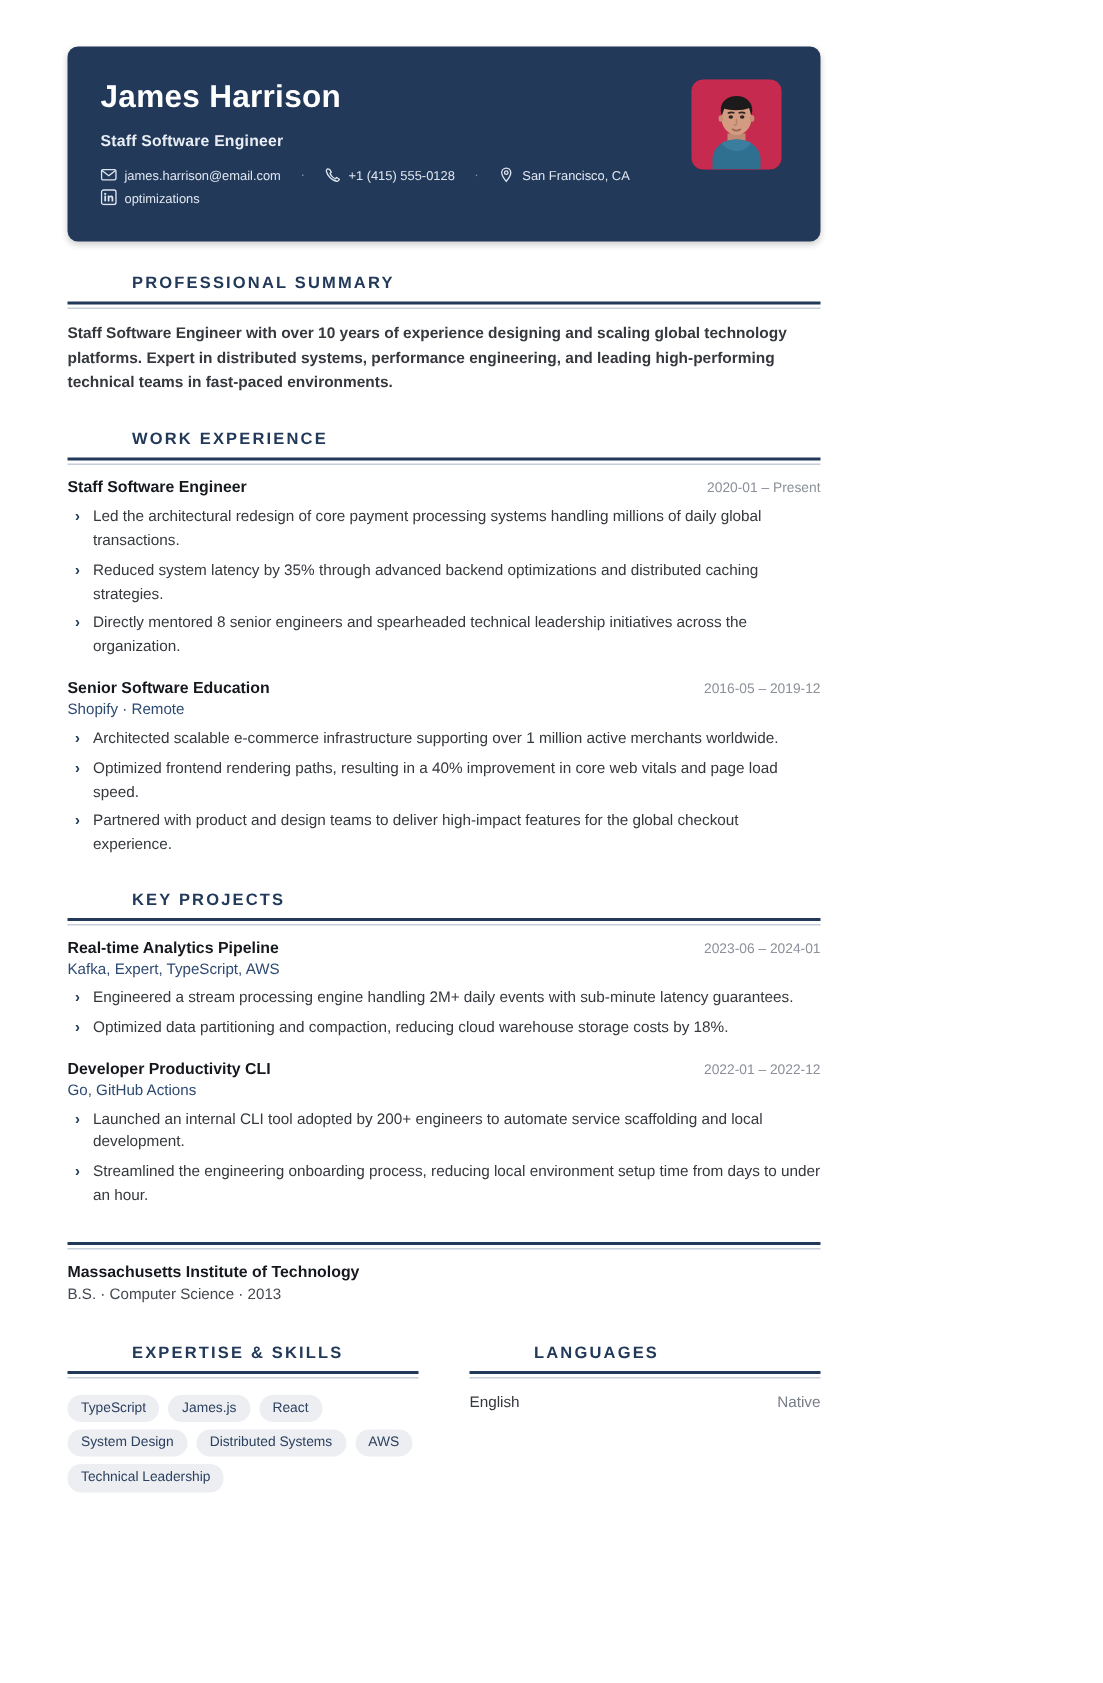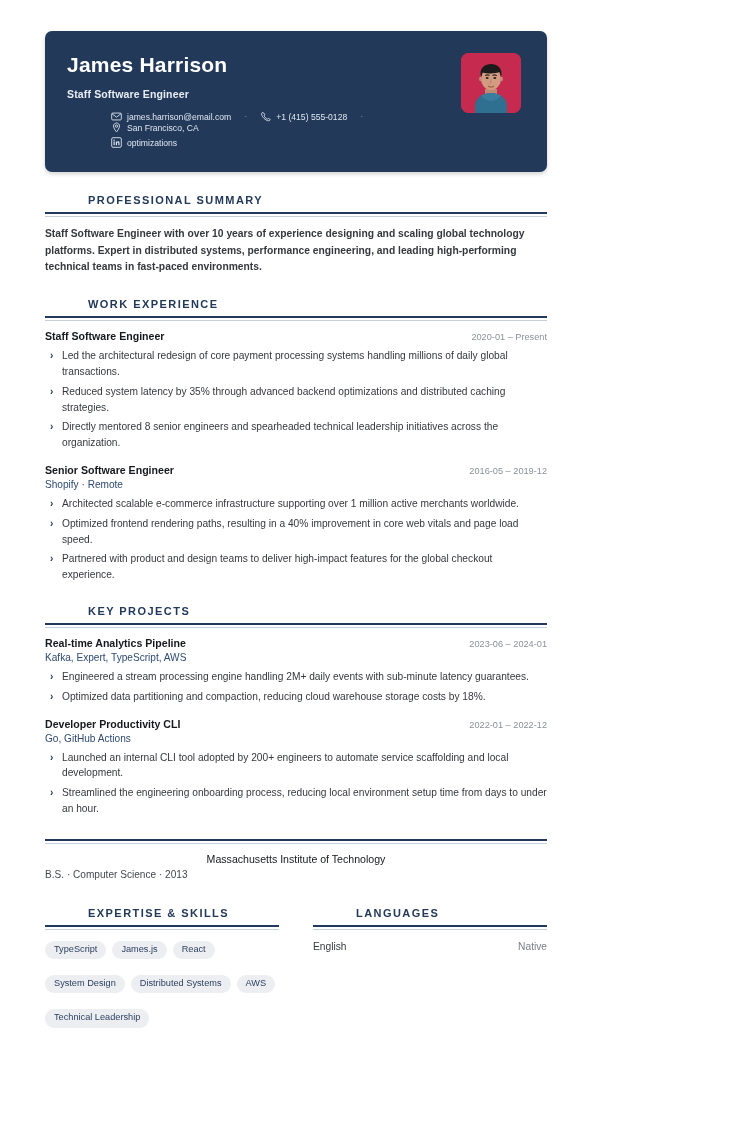--- a/index.html
+++ b/index.html
@@ -48,21 +48,20 @@
     color: #e8edf4;
     letter-spacing: 0.15px;
     margin: 0 0 11px 0;
   }
   .contact-rows { display: block; }
   .contact-row {
     display: flex;
     flex-wrap: wrap;
     align-items: center;
     margin-bottom: 4px;
-    margin-left: 44px;
   }
   .contact-item {
     display: inline-flex;
     align-items: center;
     font-size: 8.6px;
     color: #dfe6ef;
     margin-right: 0;
     white-space: nowrap;
   }
   .contact-item .ic {
@@ -163,43 +162,42 @@
     left: 5px;
     top: 0;
     color: #22395a;
     font-weight: bold;
     font-size: 10px;
   }
 
   
   .edu-school {
     font-size: 10.6px;
-    font-weight: normal;
+    font-weight: bold;
     color: #15181d;
-    text-align: center;
   }
   .edu-detail {
     font-size: 10.1px;
     color: #44484f;
     margin-top: 4px;
   }
 
   
   .cols {
     display: flex;
     margin-top: 27px;
     gap: 34px;
   }
   .col { flex: 1 1 0; min-width: 0; }
   .col .rule { margin-bottom: 11px; }
 
   .pills {
     display: flex;
     flex-wrap: wrap;
-    gap: 16px 6px;
+    gap: 5px 6px;
   }
   .pill {
     background: #eceef2;
     color: #2b3f5e;
     font-size: 9.2px;
     border-radius: 9px;
     padding: 4px 9px 5px 9px;
     white-space: nowrap;
     line-height: 1;
   }
@@ -323,21 +321,21 @@
       </div>
       <ul class="bullets">
         <li><span class="chev">›</span><span>Led the architectural redesign of core payment processing systems handling millions of daily global transactions.</span></li>
         <li><span class="chev">›</span><span>Reduced system latency by 35% through advanced backend optimizations and distributed caching strategies.</span></li>
         <li><span class="chev">›</span><span>Directly mentored 8 senior engineers and spearheaded technical leadership initiatives across the organization.</span></li>
       </ul>
     </div>
 
     <div class="entry">
       <div class="entry-head">
-        <span class="entry-title">Senior Software Engineer</span>
+        <span class="entry-title">Senior Software Education</span>
         <span class="entry-dates">2016-05 – 2019-12</span>
       </div>
       <div class="entry-sub">Shopify · Remote</div>
       <ul class="bullets">
         <li><span class="chev">›</span><span>Architected scalable e-commerce infrastructure supporting over 1 million active merchants worldwide.</span></li>
         <li><span class="chev">›</span><span>Optimized frontend rendering paths, resulting in a 40% improvement in core web vitals and page load speed.</span></li>
         <li><span class="chev">›</span><span>Partnered with product and design teams to deliver high-impact features for the global checkout experience.</span></li>
       </ul>
     </div>
   </div>

